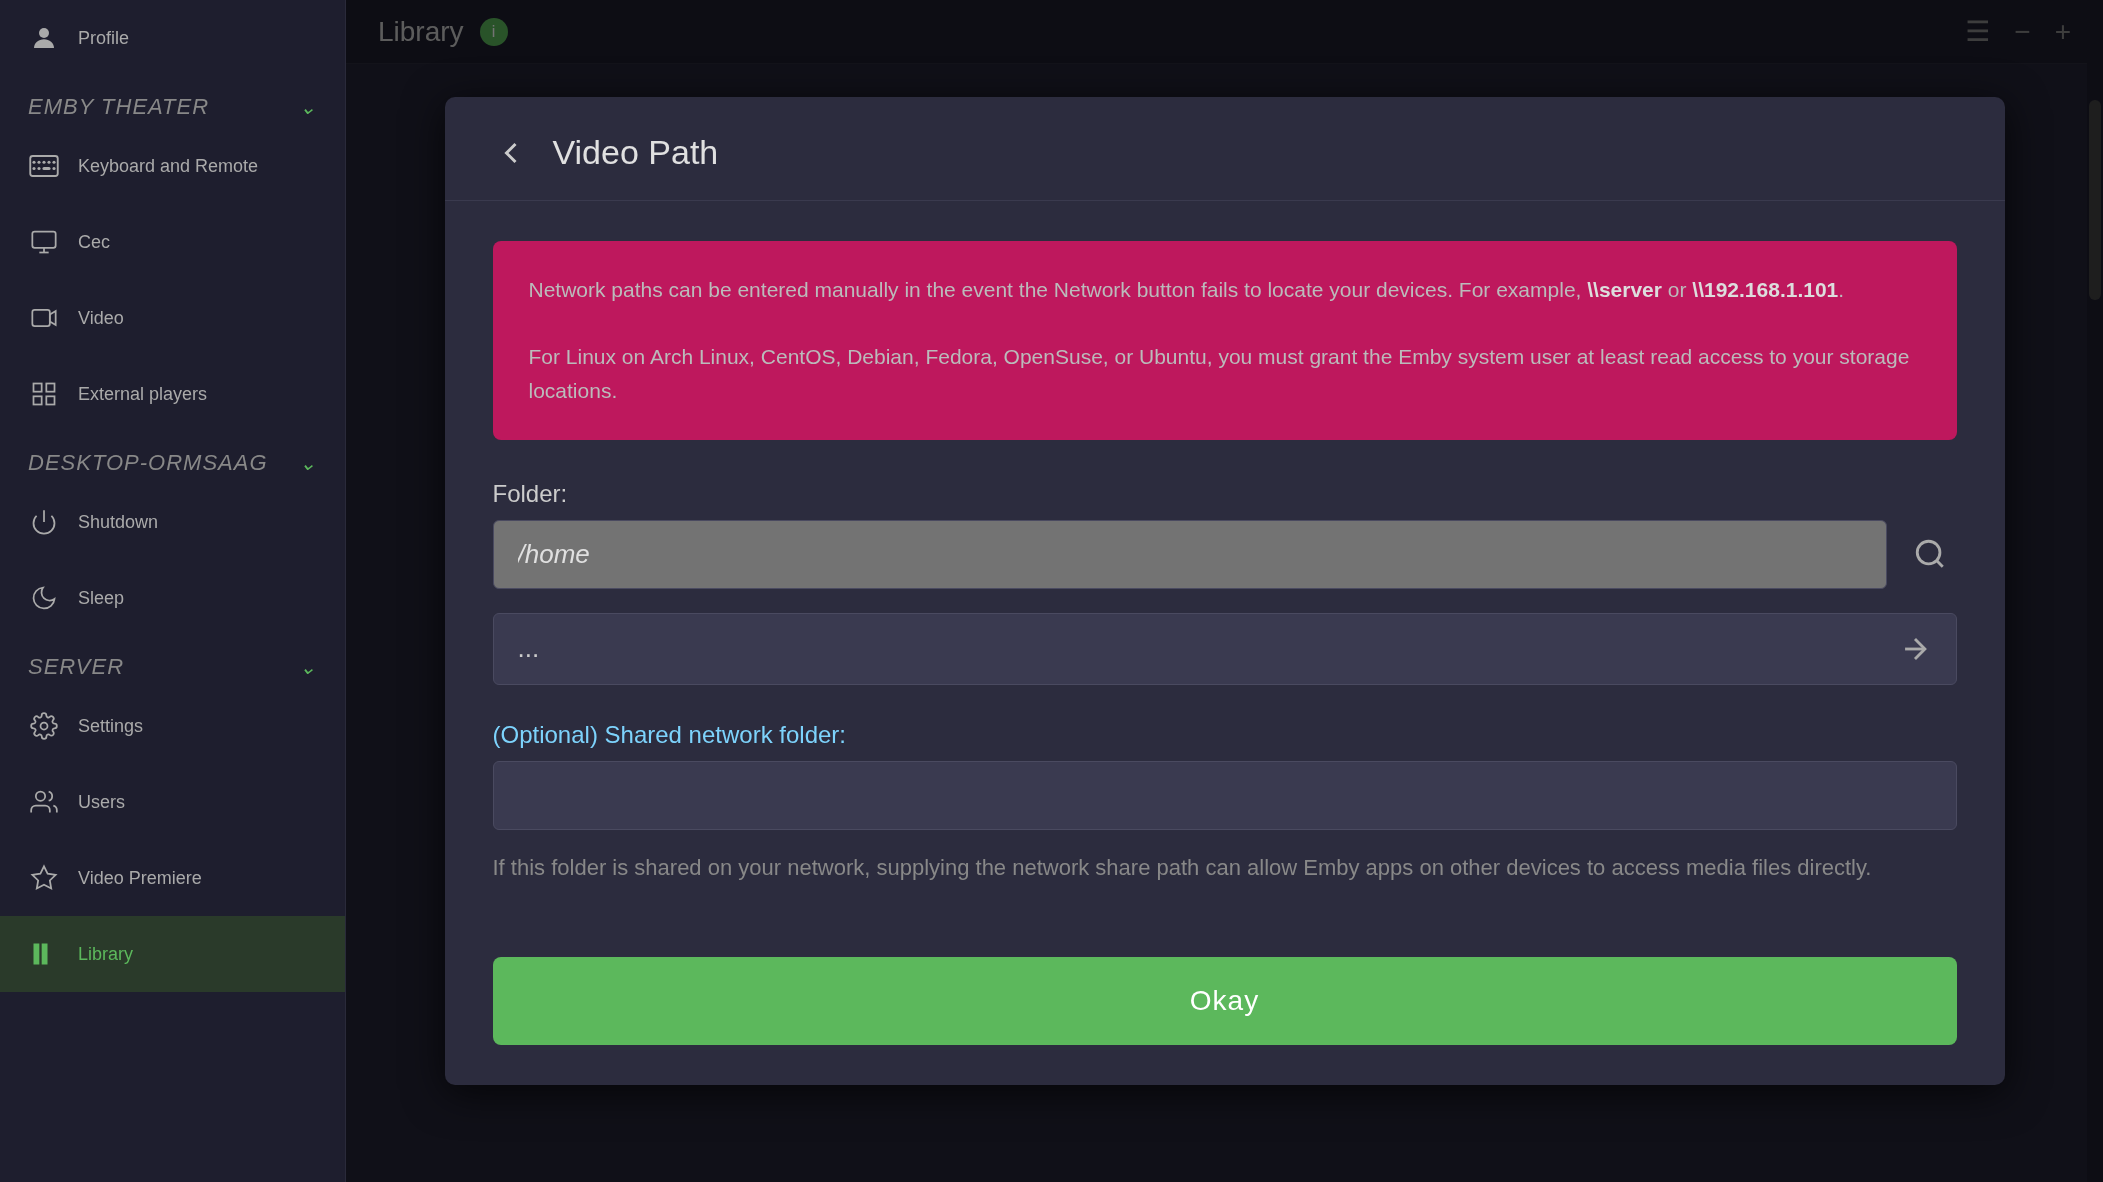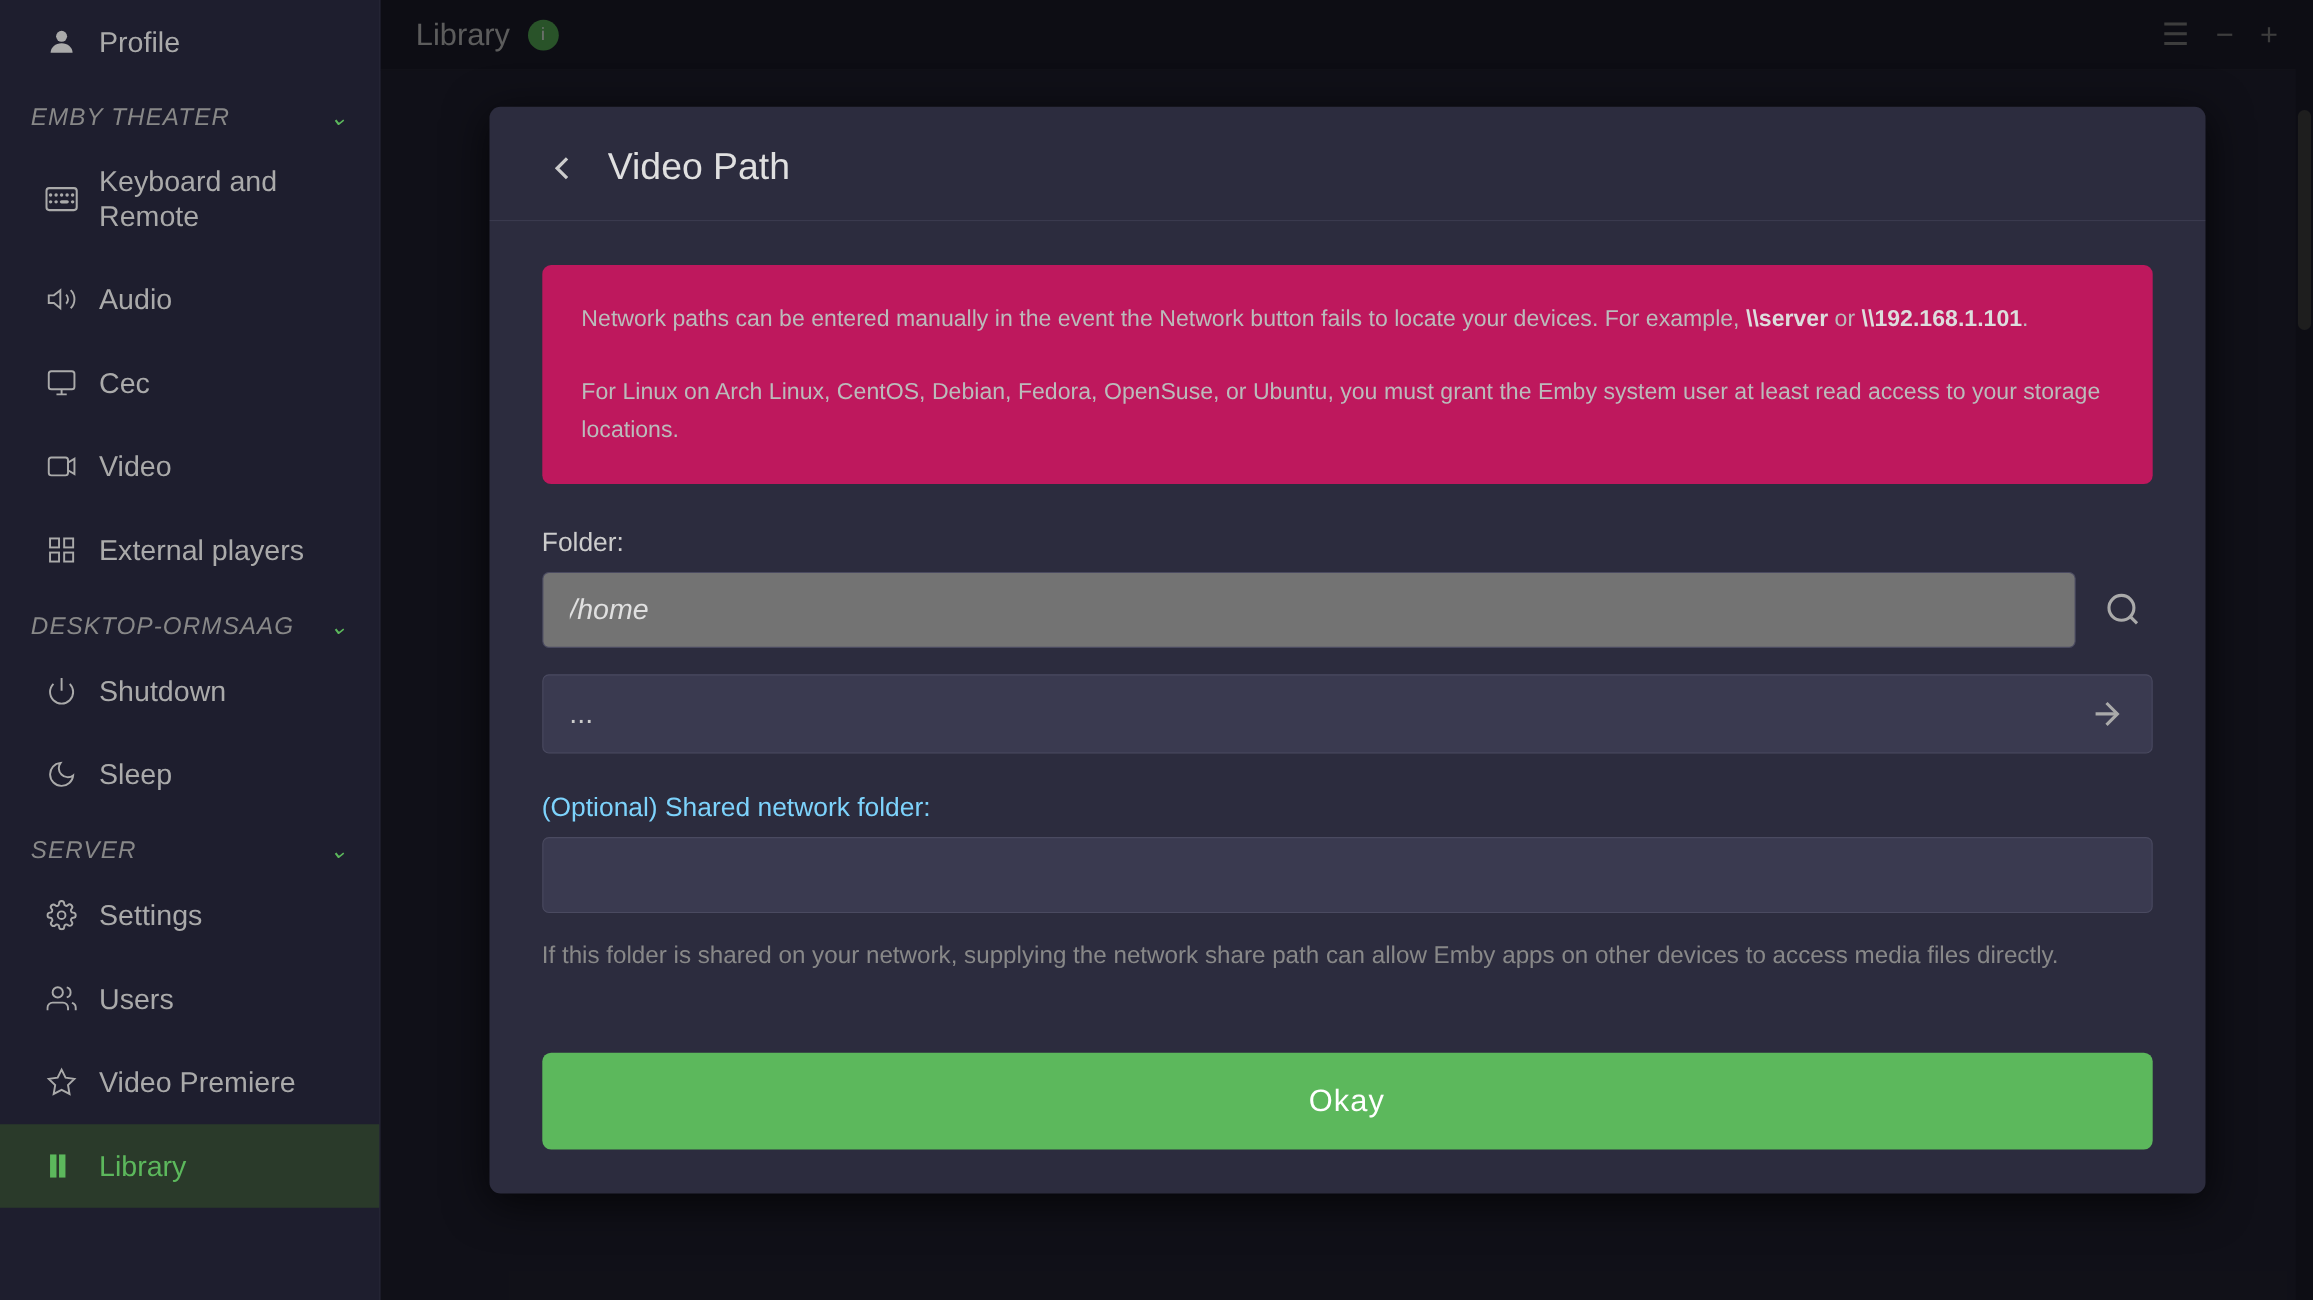--- a/index.html
+++ b/index.html
@@ -20,22 +20,22 @@
       background: #1e1e2e;
       display: flex;
       flex-direction: column;
       overflow-y: auto;
       border-right: 1px solid #2a2a3a;
     }
 
     .sidebar-item {
       display: flex;
       align-items: center;
-      padding: 22px 40px;
-      font-size: 26px;
+      padding: 22px 28px;
+      font-size: 18px;
       color: #aaa;
       cursor: pointer;
       gap: 18px;
       border-bottom: none;
     }
     .sidebar-item.active {
       background: #2a3a2a;
       color: #5cb85c;
     }
 
@@ -319,29 +319,20 @@
           <line x1="20" y1="6" x2="20" y2="6" stroke-width="2.5" stroke-linecap="round"></line>
           <line x1="4" y1="11" x2="4" y2="11" stroke-width="2.5" stroke-linecap="round"></line>
           <line x1="8" y1="11" x2="8" y2="11" stroke-width="2.5" stroke-linecap="round"></line>
           <line x1="12" y1="11" x2="16" y2="11" stroke-width="2.5" stroke-linecap="round"></line>
           <line x1="20" y1="11" x2="20" y2="11" stroke-width="2.5" stroke-linecap="round"></line>
         </svg>
     </span>
     <span>Keyboard and Remote</span>
   </div>
 
-  <div class="sidebar-item">
-    <span class="sidebar-icon">
-      <svg width="28" height="28" viewBox="0 0 24 24" fill="none" stroke="#aaa" stroke-width="1.5">
-          <path d="M11 5L6 9H2v6h4l5 4V5z"></path>
-          <path d="M19.07 4.93a10 10 0 010 14.14M15.54 8.46a5 5 0 010 7.07"></path>
-        </svg>
-    </span>
-    <span>Audio</span>
-  </div>
 
   <div class="sidebar-item">
     <span class="sidebar-icon">
       <svg width="28" height="28" viewBox="0 0 24 24" fill="none" stroke="#aaa" stroke-width="1.5">
           <rect x="2" y="3" width="20" height="14" rx="2"></rect>
           <line x1="8" y1="21" x2="16" y2="21"></line>
           <line x1="12" y1="17" x2="12" y2="21"></line>
         </svg>
     </span>
     <span>Cec</span>

